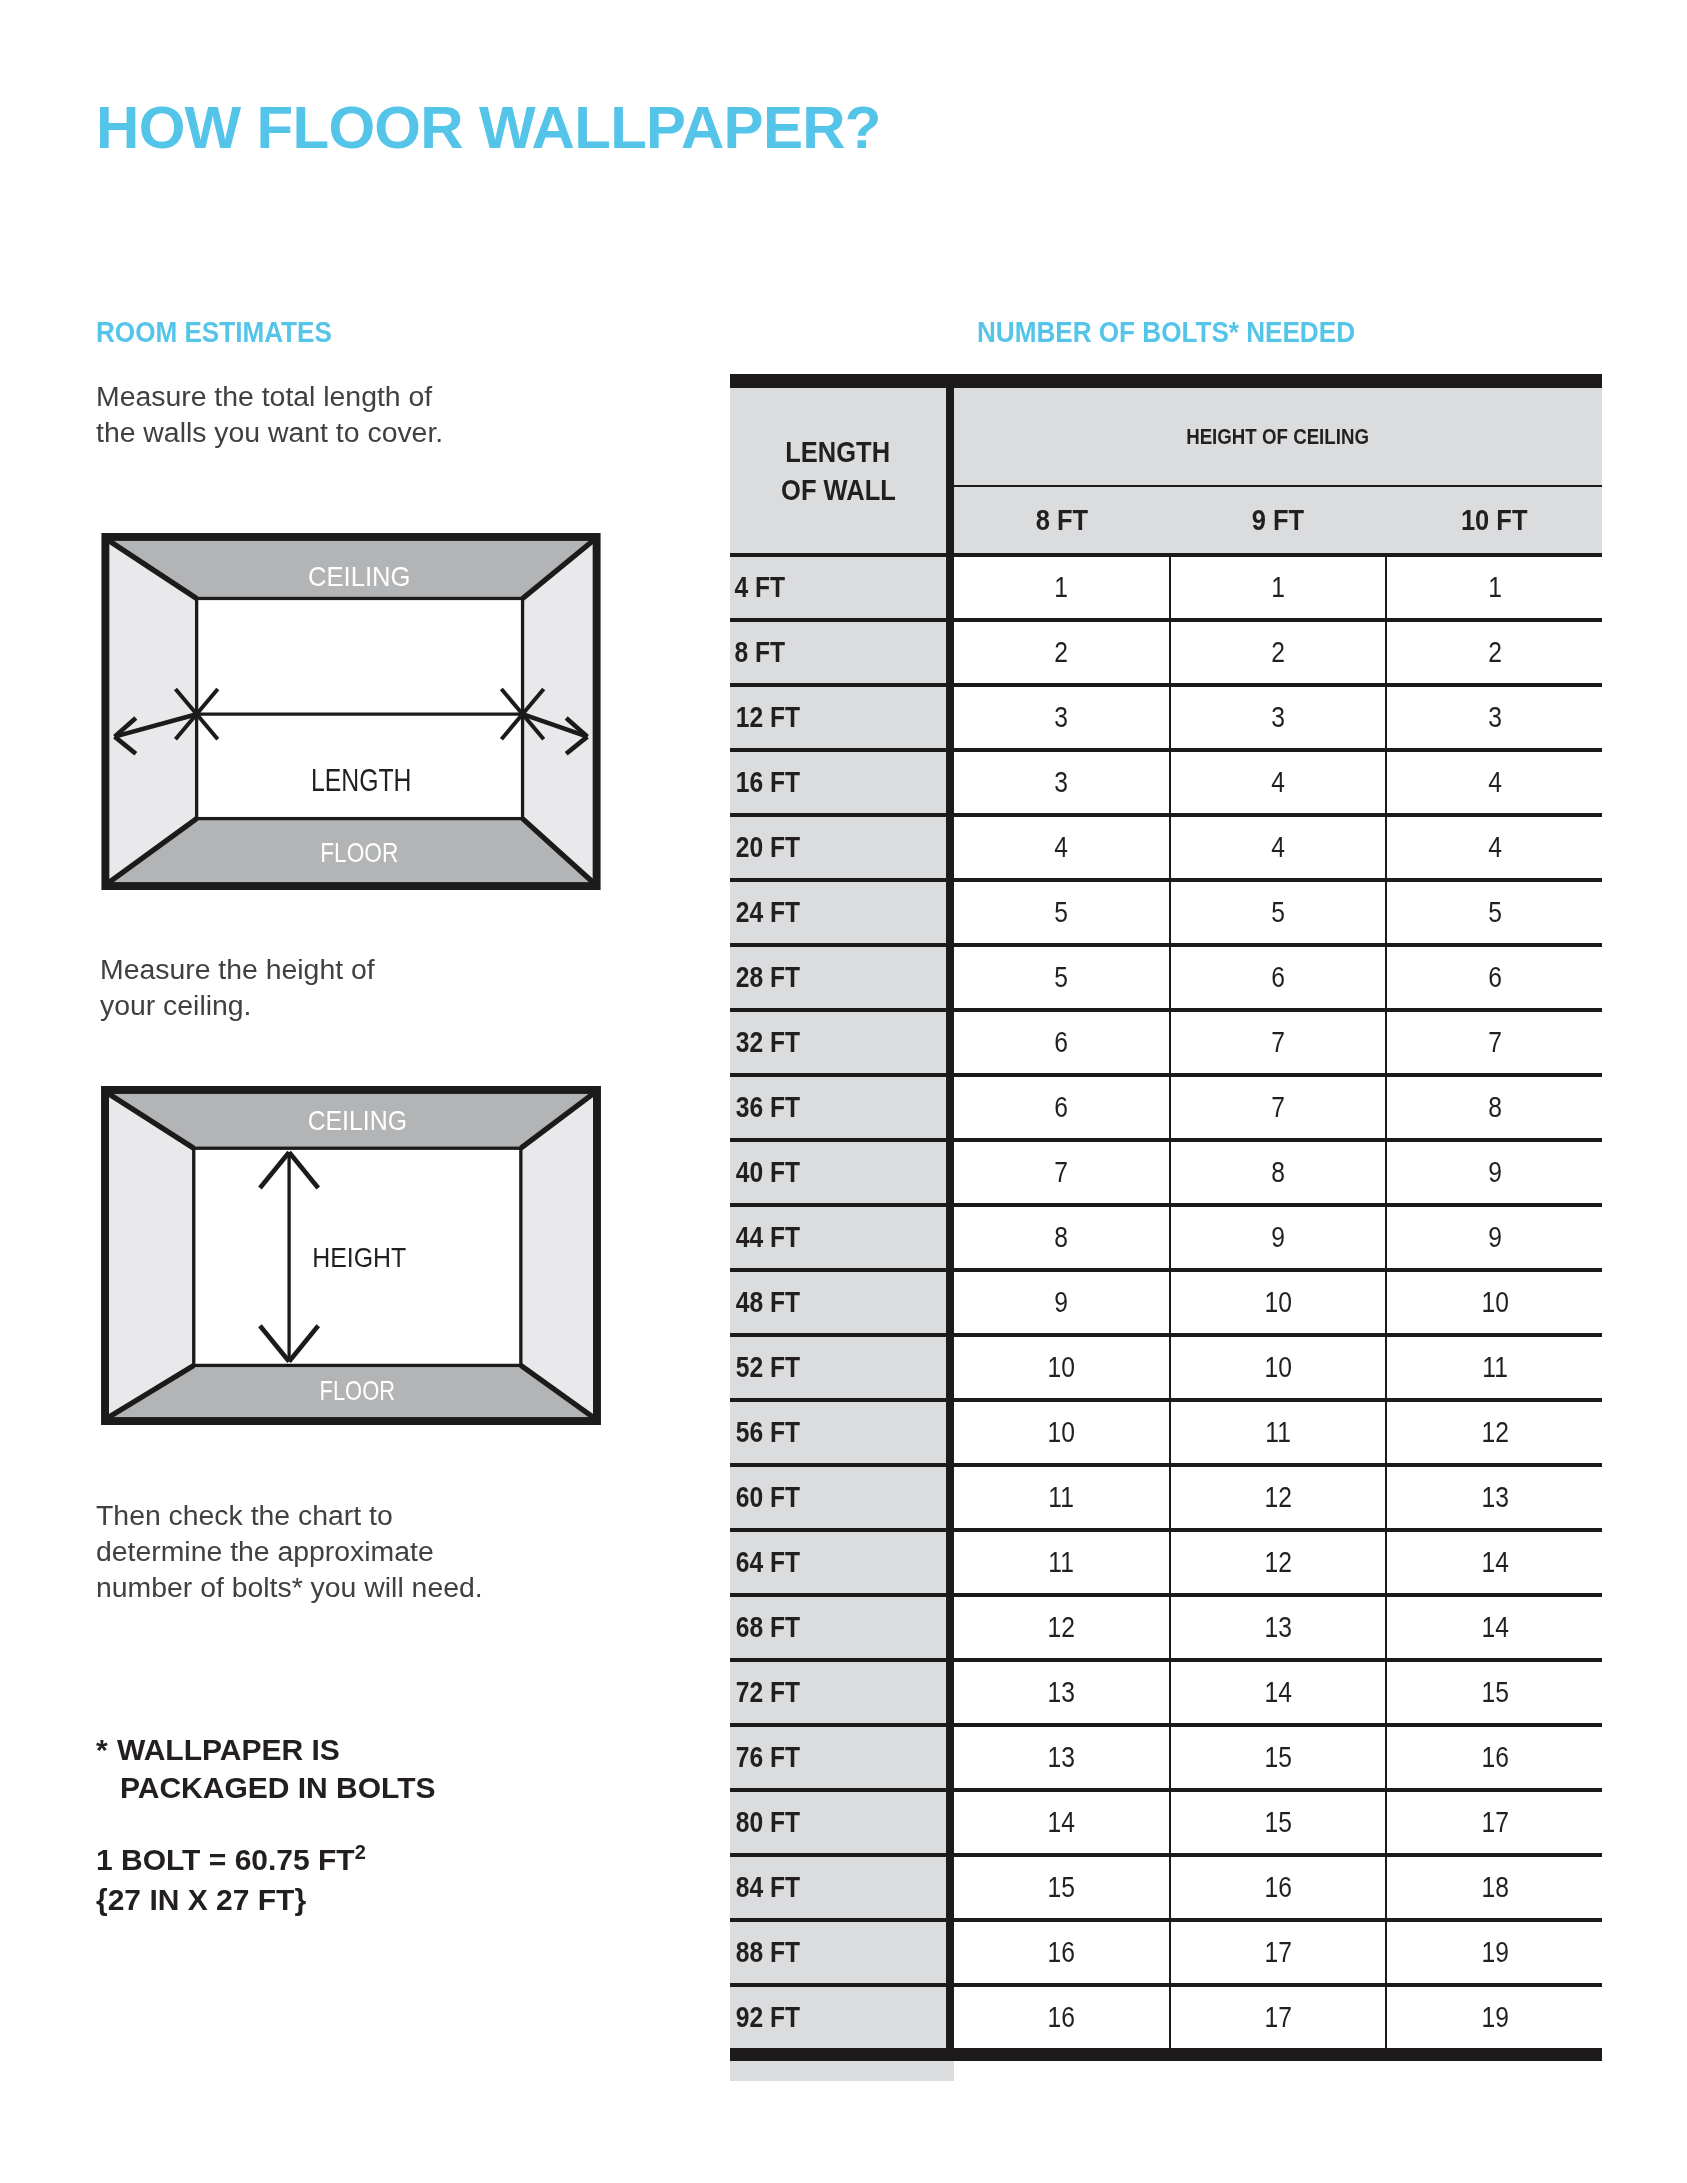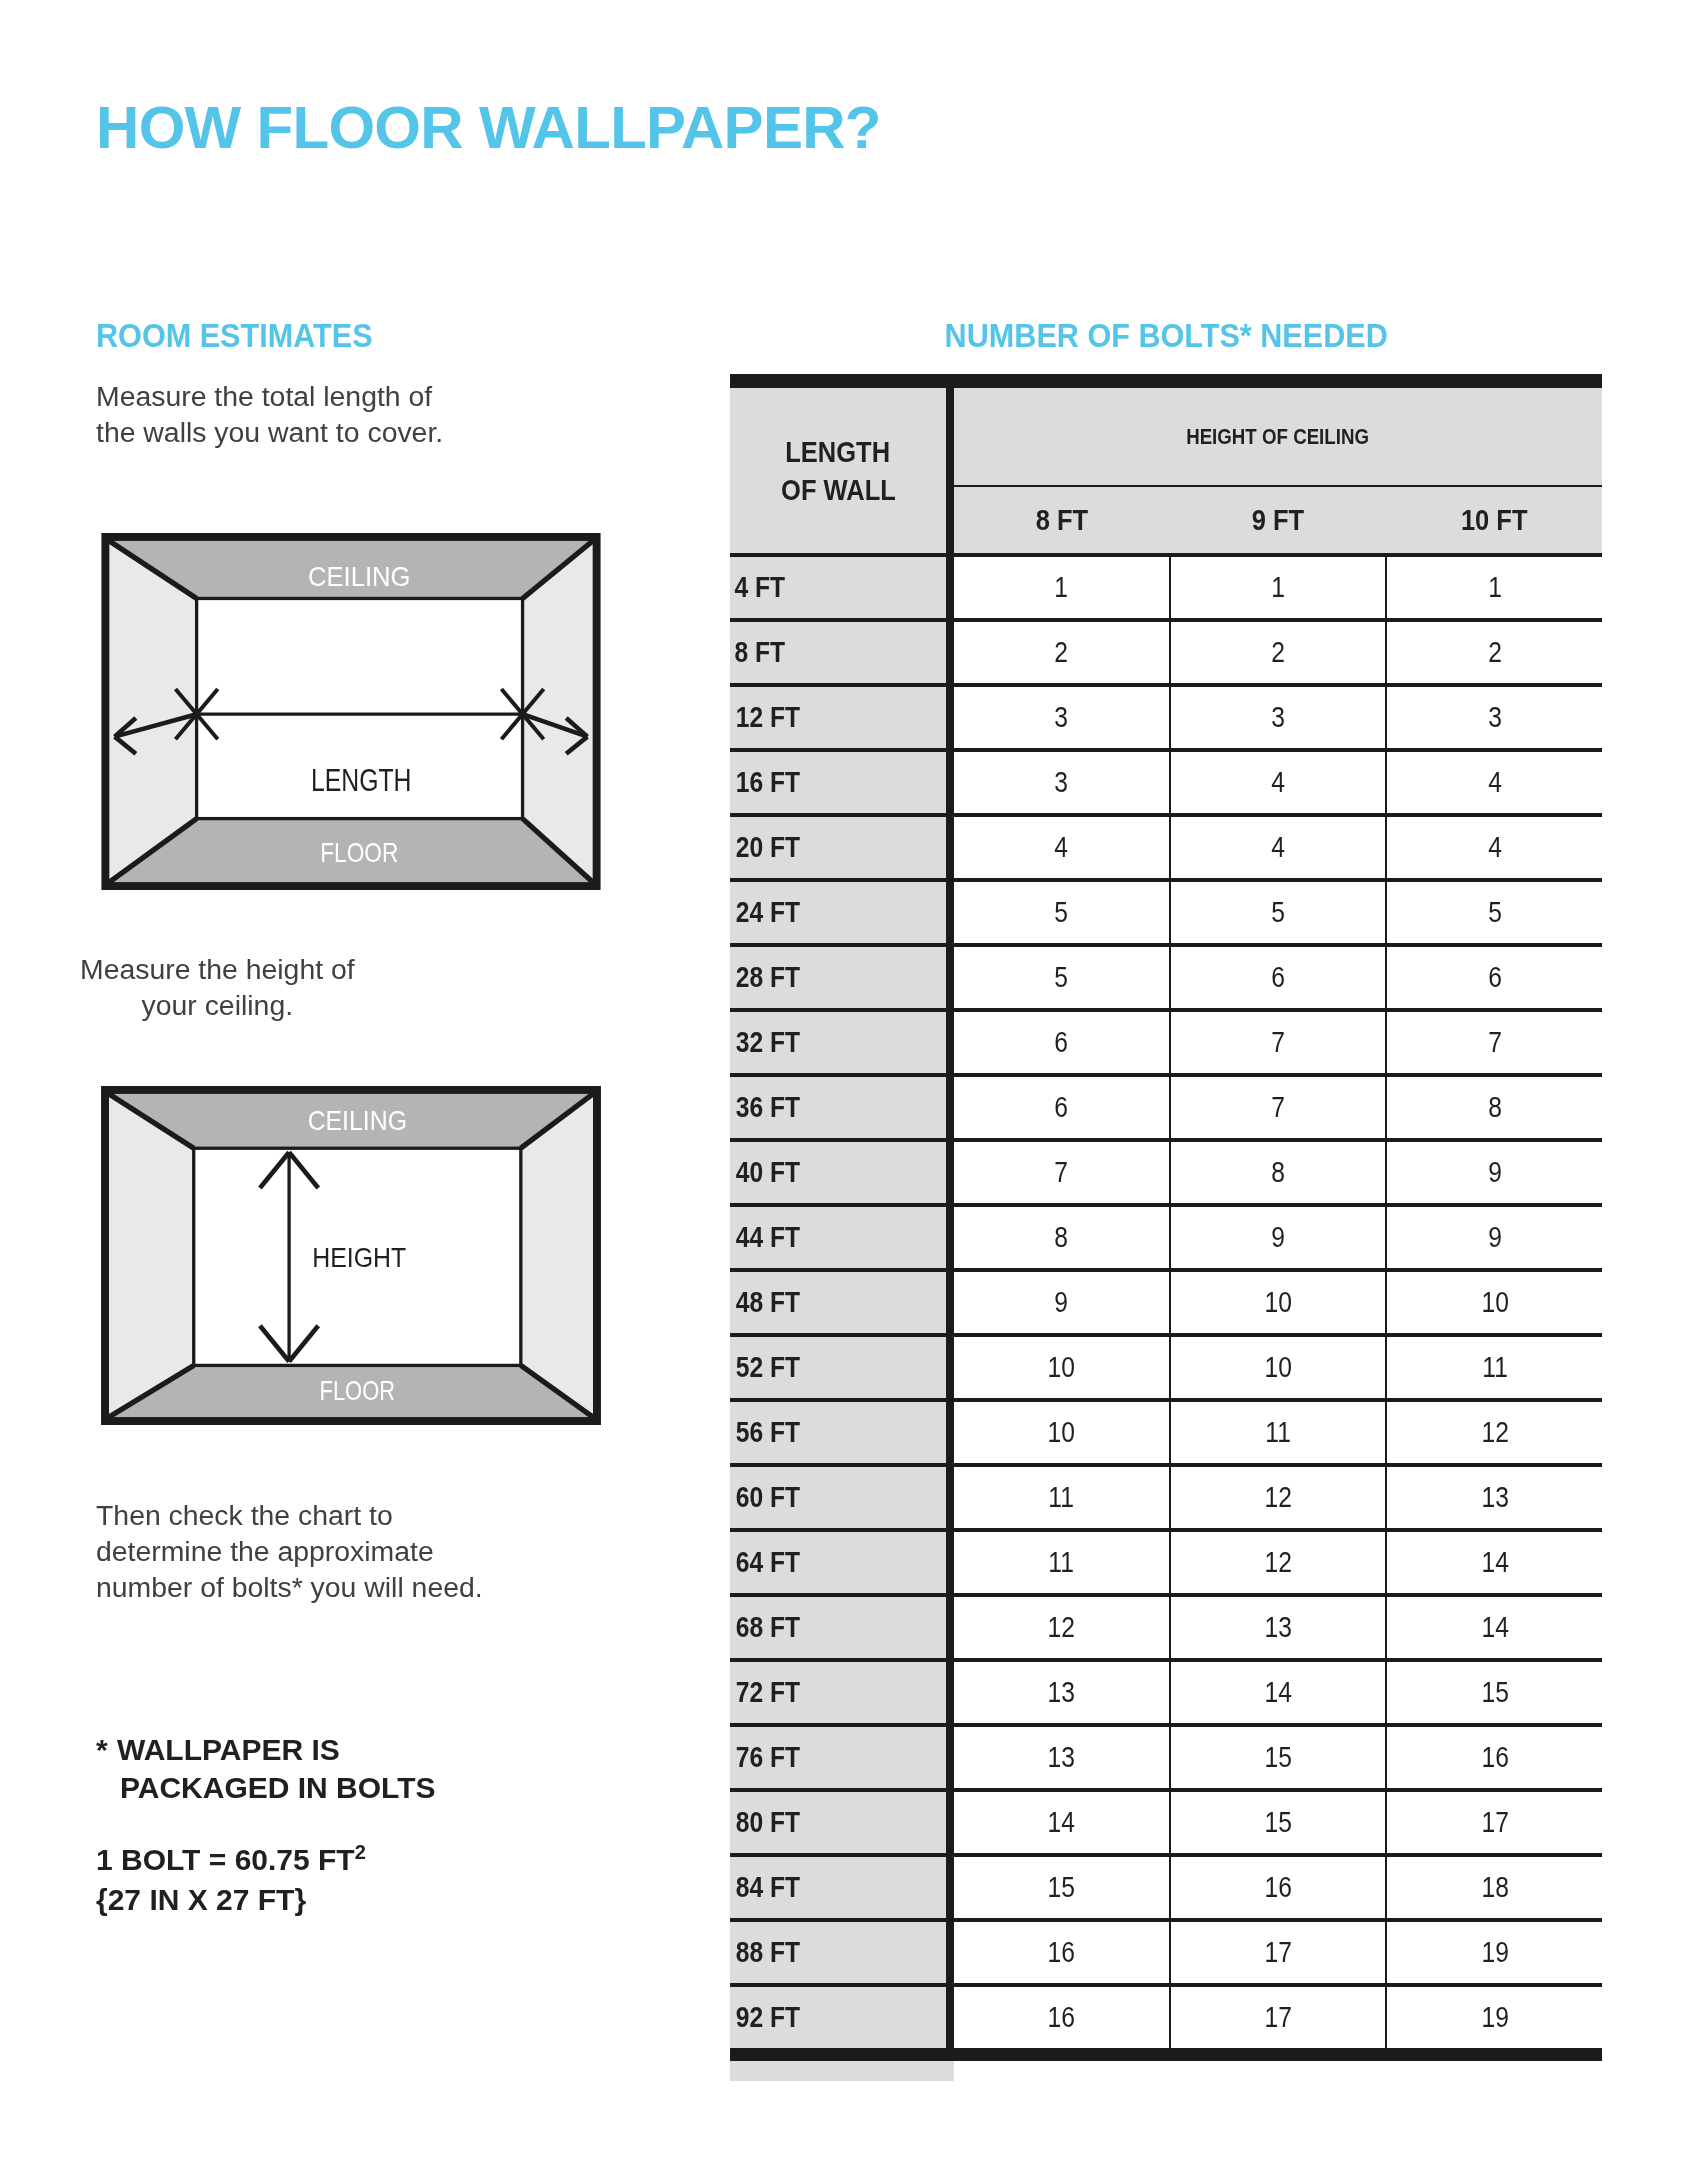--- a/index.html
+++ b/index.html
@@ -4,27 +4,27 @@
 <style>
   html,body{margin:0;padding:0;background:#ffffff;}
   #page{position:relative;width:1687px;height:2183px;background:#ffffff;overflow:hidden;
         font-family:"Liberation Sans",sans-serif;color:#231f20;}
   .abs{position:absolute;}
   .cond{display:inline-block;transform:scaleX(.85);transform-origin:center;white-space:nowrap;}
   .cond9{display:inline-block;transform:scaleX(.9);transform-origin:center;white-space:nowrap;}
   .cond9l{display:inline-block;transform:scaleX(.9);transform-origin:left;white-space:nowrap;}
   
   .title{left:96px;top:93px;font-size:60px;font-weight:bold;color:#55c4e9;letter-spacing:-0.7px;}
-  .section-head{font-size:34px;font-weight:bold;color:#55c4e9;}
+  .section-head{font-size:29px;font-weight:bold;color:#55c4e9;}
   .room-head{left:96px;top:316px;}
   .bolts-head{left:730px;top:316px;width:872px;text-align:center;}
   
   .copy{font-size:28.4px;line-height:36px;color:#404040;}
   .p1{left:96px;top:378px;}
-  .p2{left:80px;top:951px;text-align:center;}
+  .p2{left:100px;top:951px;}
   .p3{left:96px;top:1497px;}
   .footnote{left:96px;top:1731px;font-size:30px;line-height:38px;font-weight:bold;}
   .footnote .ind{padding-left:24px;}
   .footnote .ast{margin-right:9.3px;}
   .boltline1{left:96px;top:1843px;font-size:30px;font-weight:bold;}
   .boltline2{left:96px;top:1883px;font-size:30px;font-weight:bold;}
   .sup{font-size:20px;position:relative;top:-10.6px;}
   
   .svg1{left:101px;top:533px;}
   .svg2{left:101px;top:1086px;}

